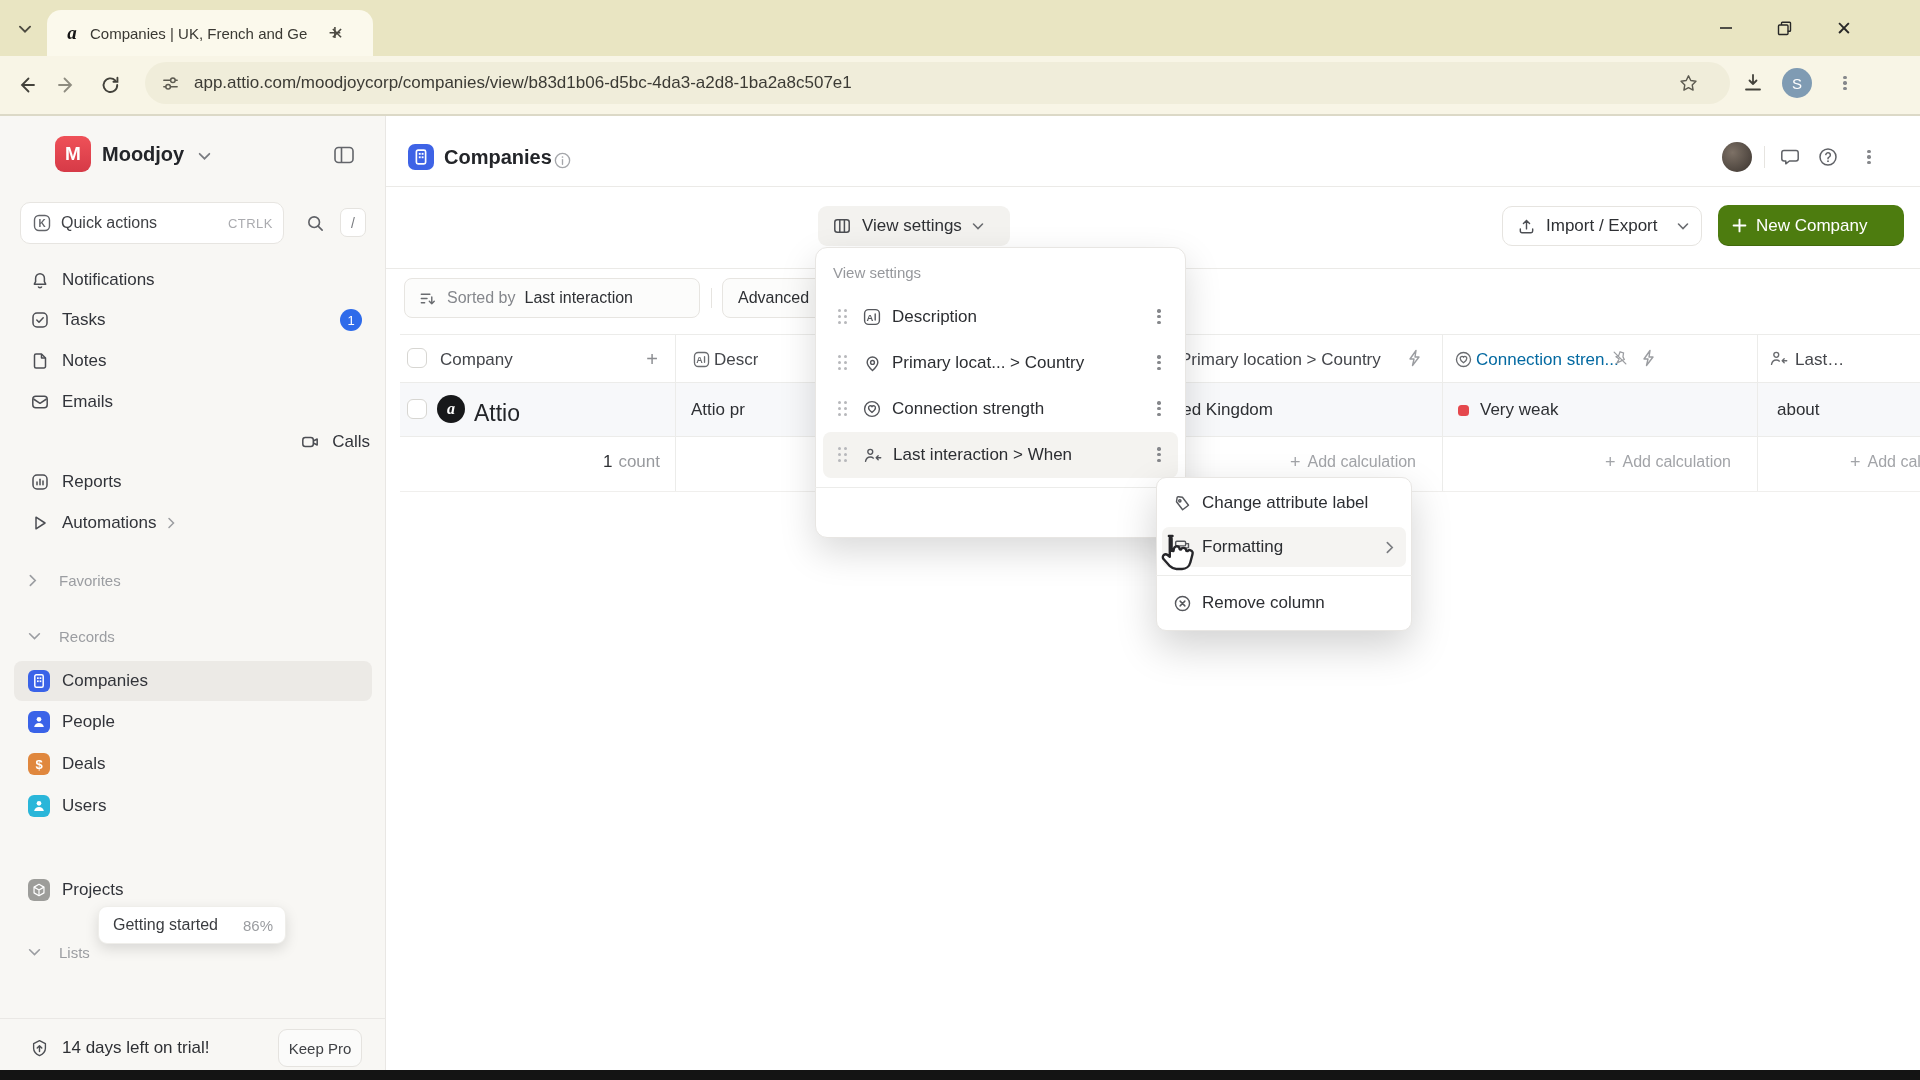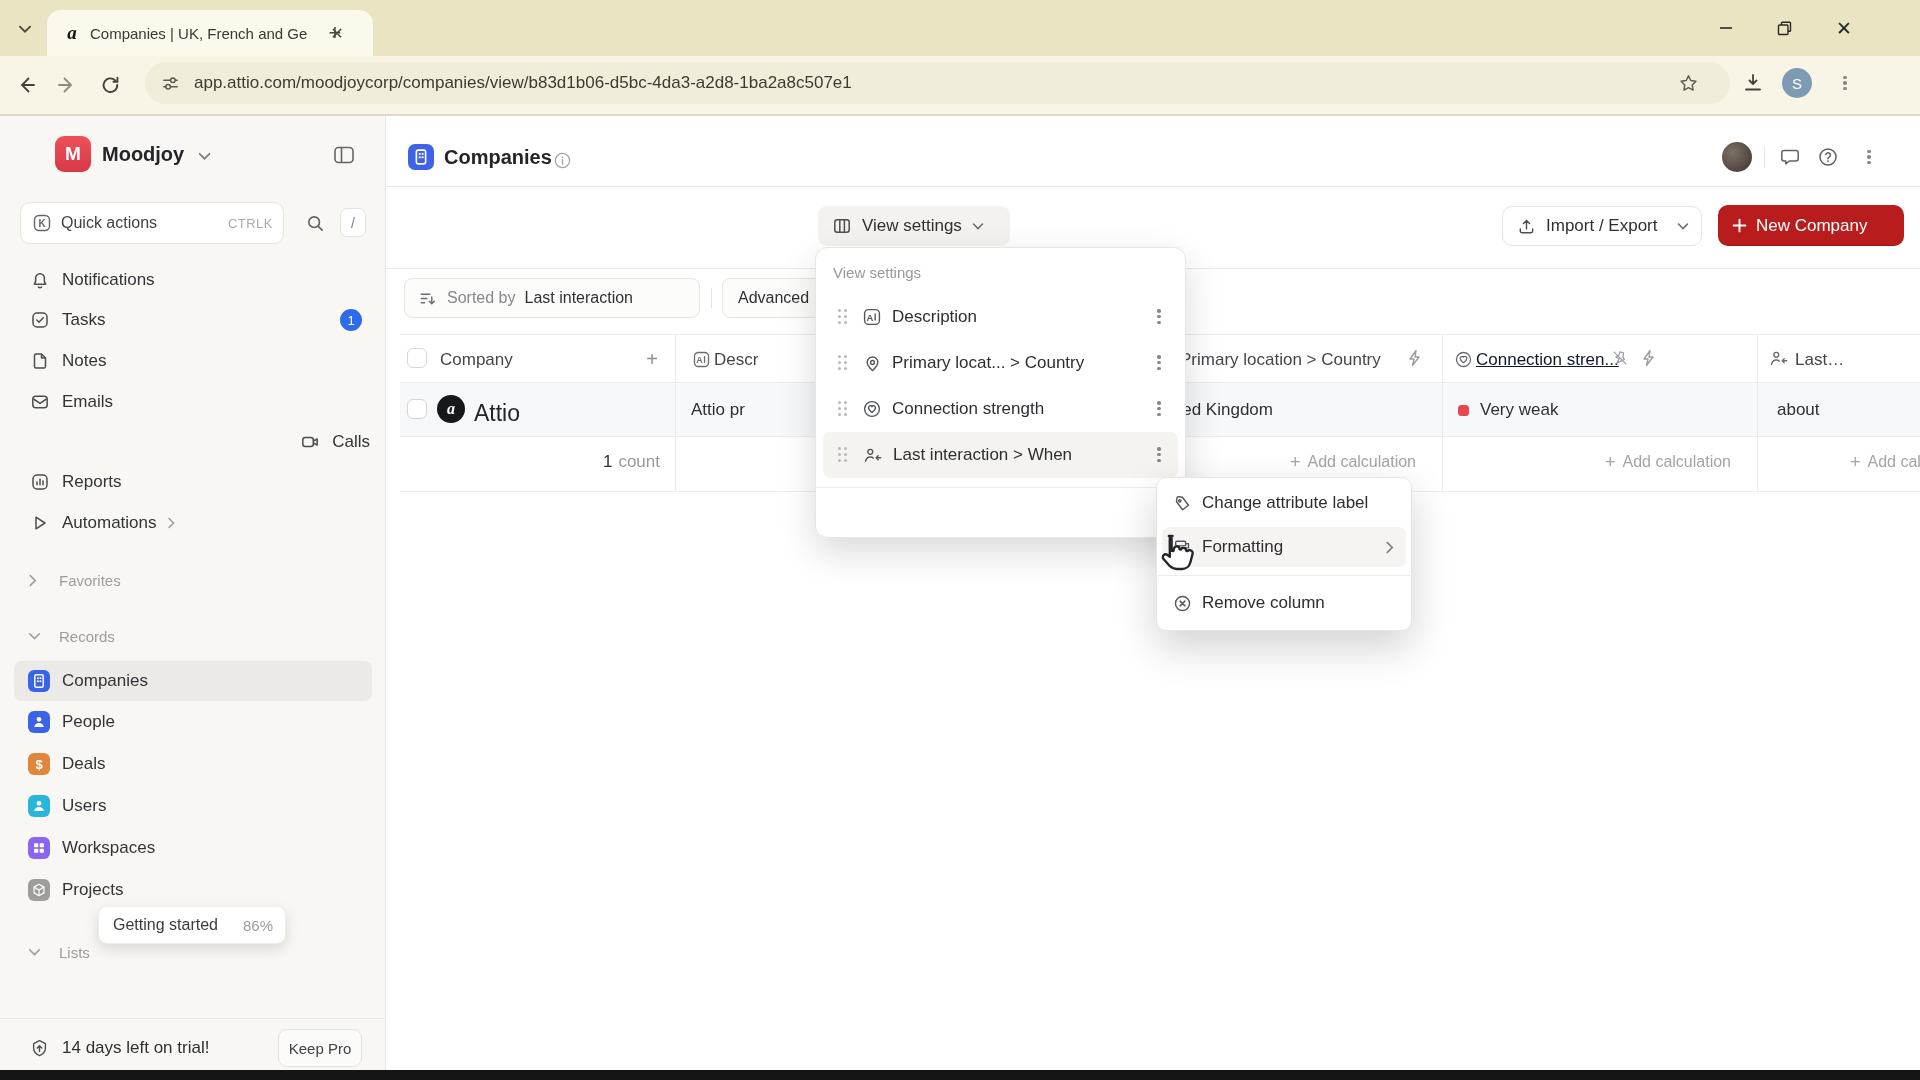--- a/index.html
+++ b/index.html
@@ -254,31 +254,20 @@
   </div>
   <div class="a r" style="left:14px;top:786px;width:358px;height:40px;">
     <span class="sq" style="margin-left:14px;width:22px;height:22px;background:#2ab6d9;">
         <svg width="18" height="18" viewBox="0 0 20 20" fill="#fff">
           <circle cx="10" cy="7" r="2.6"></circle>
           <path d="M4.6 15.6c.7-3 2.6-4.5 5.4-4.5s4.7 1.5 5.4 4.5z"></path>
         </svg>
       </span>
     <span class="navlabel" style="margin-left:12px;">Users</span>
   </div>
-  <div class="a r" style="left:14px;top:828px;width:358px;height:40px;">
-    <span class="sq" style="margin-left:14px;width:22px;height:22px;background:#8a66ee;">
-        <svg width="18" height="18" viewBox="0 0 20 20" fill="#fff">
-          <rect x="4.6" y="4.6" width="4.6" height="4.6" rx="1"></rect>
-          <rect x="10.8" y="4.6" width="4.6" height="4.6" rx="1"></rect>
-          <rect x="4.6" y="10.8" width="4.6" height="4.6" rx="1"></rect>
-          <rect x="10.8" y="10.8" width="4.6" height="4.6" rx="1"></rect>
-        </svg>
-      </span>
-    <span class="navlabel" style="margin-left:12px;">Workspaces</span>
-  </div>
   <div class="a r" style="left:14px;top:870px;width:358px;height:40px;">
     <span class="sq" style="margin-left:14px;width:22px;height:22px;background:#9d9d9a;">
         <svg width="16" height="16" viewBox="0 0 20 20" fill="none" stroke="#fff" stroke-width="1.5" stroke-linejoin="round">
           <path d="M10 2.8l6.2 3.6v7.2L10 17.2l-6.2-3.6V6.4z"></path>
           <path d="M10 10l6.2-3.6M10 10L3.8 6.4M10 10v7.2"></path>
         </svg>
       </span>
     <span class="navlabel" style="margin-left:12px;">Projects</span>
   </div>
 
@@ -378,21 +367,21 @@
         </svg>
       </span>
     <span style="margin-left:10px;font-size:17px;color:#2e3034;">Import / Export</span>
     <span class="ic" style="position:absolute;right:12px;">
         <svg width="12" height="9" viewBox="0 0 12 8">
           <path d="M1.5 1.5L6 6l4.5-4.5" fill="none" stroke="#6a6c70" stroke-width="1.6" stroke-linecap="round"></path>
         </svg>
       </span>
   </div>
 
-  <div class="a r" style="left:1718px;top:205px;width:186px;height:41px;background:#b91c1c;border-radius:10px;box-shadow:inset 0 -1px 0 rgba(0,0,0,.15);">
+  <div class="a r" style="left:1718px;top:205px;width:186px;height:41px;background:#4d7c0f;border-radius:10px;box-shadow:inset 0 -1px 0 rgba(0,0,0,.15);">
     <span class="ic" style="margin-left:14px;width:15px;height:15px;">
         <svg width="15" height="15" viewBox="0 0 14 14">
           <path d="M7 1.5v11M1.5 7h11" stroke="#fff" stroke-width="1.8" stroke-linecap="round"></path>
         </svg>
       </span>
     <span style="margin-left:9px;font-size:17px;font-weight:500;color:#fff;">New Company</span>
   </div>
   <div class="a hline" style="left:386px;top:268px;width:1534px;background:#ebeae7;"></div>
 
   <div class="a pill" style="left:404px;top:278px;width:296px;height:40px;box-sizing:border-box;">
@@ -438,21 +427,21 @@
         <path d="M9 1.5L3 10h4l-1.5 6.5L12 8H8z"></path>
       </svg>
     </div>
 
   <div class="a ic" style="left:1453px;top:349px;width:20px;height:20px;">
       <svg width="19" height="19" viewBox="0 0 20 20" fill="none" stroke="#6a6c70" stroke-width="1.4">
         <circle cx="10" cy="10" r="7.4"></circle>
         <path d="M10 13.4c-2.1-1.5-3.4-2.8-3.4-4.3A1.9 1.9 0 0 1 10 7.6a1.9 1.9 0 0 1 3.4 1.5c0 1.5-1.3 2.8-3.4 4.3z"></path>
       </svg>
     </div>
-  <div class="a" style="left:1476px;top:350px;font-size:17px;font-weight:500;color:#0f172a;text-decoration:underline;">Connection stren...</div>
+  <div class="a" style="left:1476px;top:350px;font-size:17px;font-weight:500;color:#0369a1;">Connection stren...</div>
   <div class="a ic" style="left:1610px;top:348px;width:20px;height:20px;">
       <svg width="18" height="18" viewBox="0 0 20 20" fill="none" stroke="#9b9da1" stroke-width="1.4" stroke-linecap="round">
         <path d="M8 3.5h4l.7 4.2 2.3 2.3-6.5 6.5.9-5.2-3.9-1.3 2.3-2.3z" transform="rotate(18 10 10)"></path>
         <line x1="3.5" y1="3.5" x2="16.5" y2="16.5"></line>
       </svg>
     </div>
   <div class="a ic" style="left:1640px;top:348px;width:18px;height:20px;">
       <svg width="16" height="18" viewBox="0 0 16 18" fill="none" stroke="#9b9da1" stroke-width="1.4" stroke-linejoin="round">
         <path d="M9 1.5L3 10h4l-1.5 6.5L12 8H8z"></path>
       </svg>

